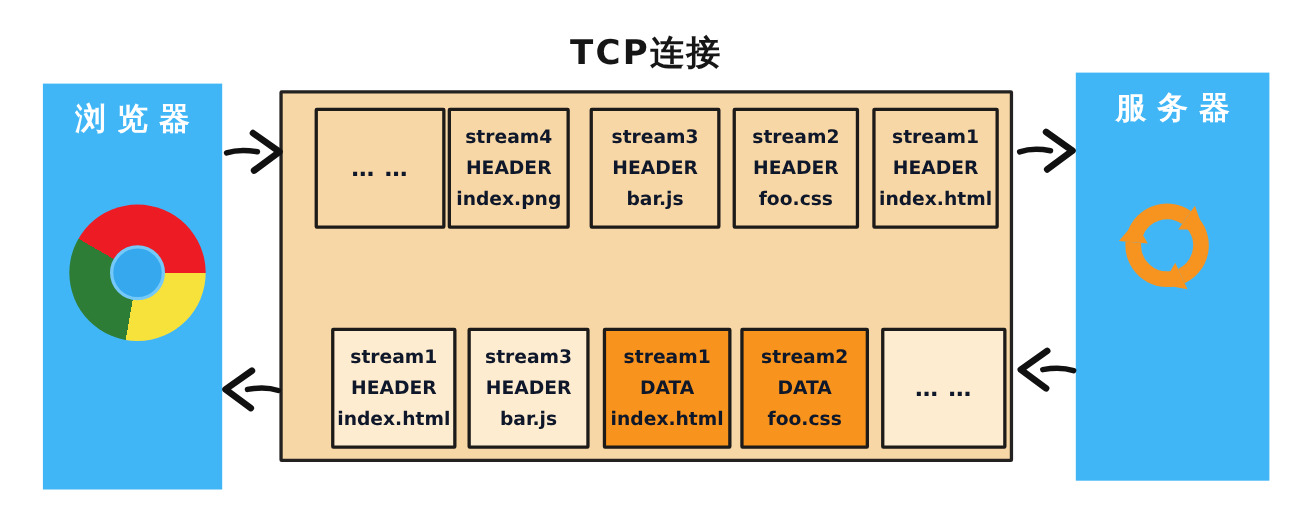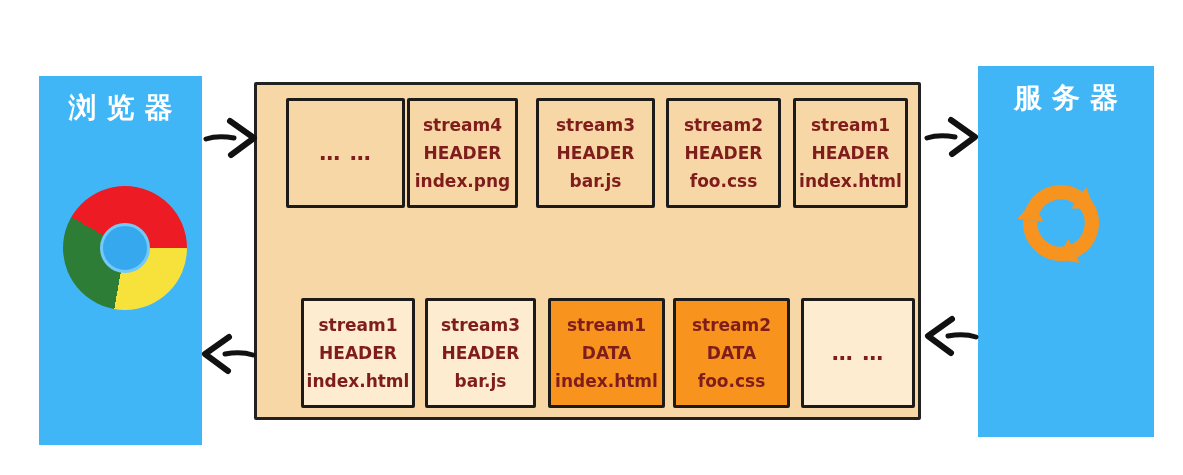--- a/index.html
+++ b/index.html
@@ -45,21 +45,21 @@
     position:absolute; left:254px; top:82px; width:667px; height:338px;
     background:#f8d7a6; border:3px solid #242220; border-radius:2px;
   }
 
   
   .frame {
     position:absolute; height:110px; border:3px solid #1d1b19; border-radius:2px;
     display:flex; flex-direction:column; justify-content:center; align-items:center;
     gap:8px; text-align:center;
   }
-  .frame span { display:block; font-size:17px; font-weight:600; white-space:nowrap; color:#7f1d1d;text-align:right; }
+  .frame span { display:block; font-size:17px; font-weight:600; white-space:nowrap; color:#0f172a;text-align:right; }
   .frame.dots span { font-size:21px; font-weight:700; letter-spacing:1px; }
   .frame.plain { background:transparent; }
   .frame.cream { background:#fdeccf; }
   .frame.data  { background:#f8941d; }
 
   .f-t1 { left:29px;  top:13px; width:119px; }
   .f-t2 { left:150px; top:13px; width:111px; }
   .f-t3 { left:279px; top:13px; width:119px; }
   .f-t4 { left:409px; top:13px; width:115px; }
   .f-t5 { left:536px; top:13px; width:115px; }
@@ -95,20 +95,21 @@
     <svg class="sync-icon" viewBox="0 0 100 100">
       <g id="syncArrow">
         <path d="M23.7,40.4 A28,28 0 0 1 66.1,27.1" stroke="#f79420" stroke-width="13" fill="none"></path>
         <polygon points="80,36.9 59.2,36.9 73,17.3" fill="#f79420"></polygon>
       </g>
       <use href="#syncArrow" transform="rotate(120 50 50)"></use>
       <use href="#syncArrow" transform="rotate(240 50 50)"></use>
     </svg>
   </div>
 
+  <div class="tcp-title">TCP连接</div>
 
   <div class="tcp-box">
 
     <div class="frame dots plain f-t1">
       <span>… …</span>
     </div>
     <div class="frame plain f-t2">
       <span>stream4</span>
       <span>HEADER</span>
       <span>index.png</span>

